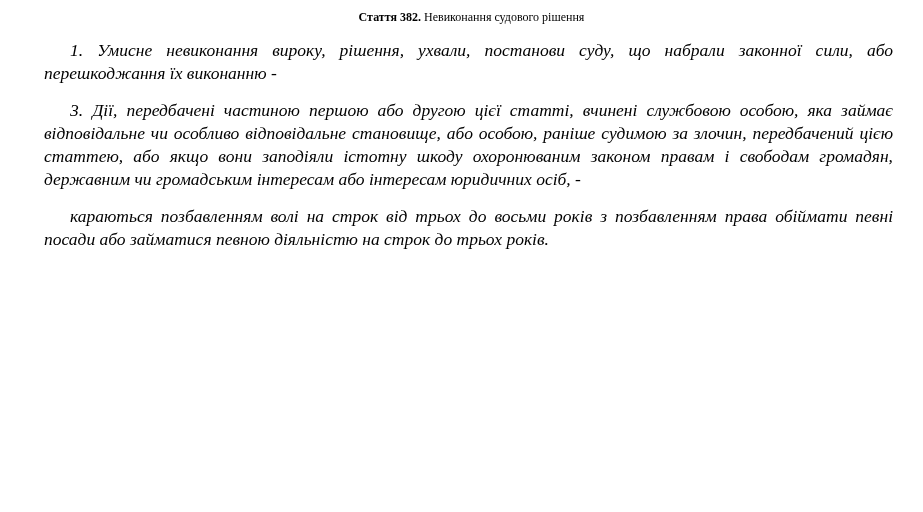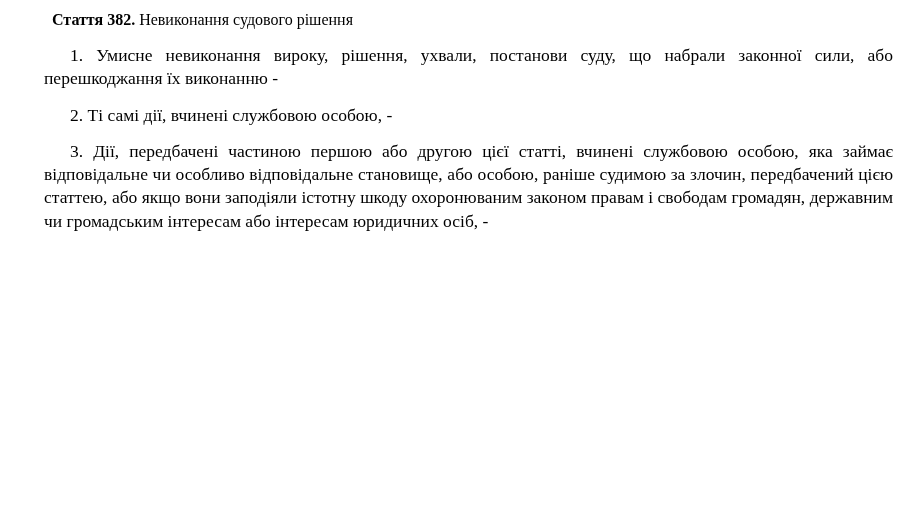--- a/index.html
+++ b/index.html
@@ -14,50 +14,51 @@
     color: #000000;
     overflow: hidden;
   }
   .page {
     width: 923px;
     height: 512px;
     box-sizing: border-box;
     padding: 10px 26px 0 44px;
   }
   .article-heading {
-    font-size: 16px;
+    font-size: 12px;
     line-height: 1.25;
-    margin: 0 0 14px 8px;
-    text-align: left;
+    margin: 0 0 14px 2px;
+    text-align: center;
   }
   .article-heading .art-num {
     font-weight: bold;
   }
   .article-heading .art-title {
     font-weight: normal;
   }
   p.para {
     font-size: 17.5px;
     line-height: 1.33;
     margin: 0 4px 13px 0;
     text-align: justify;
     text-indent: 26px;
     hyphens: none;
+    font-style: italic;
   }
   p.para:last-child {
     margin-bottom: 0;
   }
 </style>
 </head>
 <body>
 
 <div class="page">
 
   <h1 class="article-heading">
     <span class="art-num">Стаття 382.</span>
     <span class="art-title">Невиконання судового рішення</span>
   </h1>
 
   <p class="para">1. Умисне невиконання вироку, рішення, ухвали, постанови суду, що набрали законної сили, або перешкоджання їх виконанню -</p>
-  <p class="para">2. Ті самі дії, вчинені службовою особою, -</p>
   <p class="para">3. Дії, передбачені частиною першою або другою цієї статті, вчинені службовою особою, яка займає відповідальне чи особливо відповідальне становище, або особою, раніше судимою за злочин, передбачений цією статтею, або якщо вони заподіяли істотну шкоду охоронюваним законом правам і свободам громадян, державним чи громадським інтересам або інтересам юридичних осіб, -</p>
+  <p class="para">караються позбавленням волі на строк від трьох до восьми років з позбавленням права обіймати певні посади або займатися певною діяльністю на строк до трьох років.</p>
 
 </div>
 
 </body></html>

